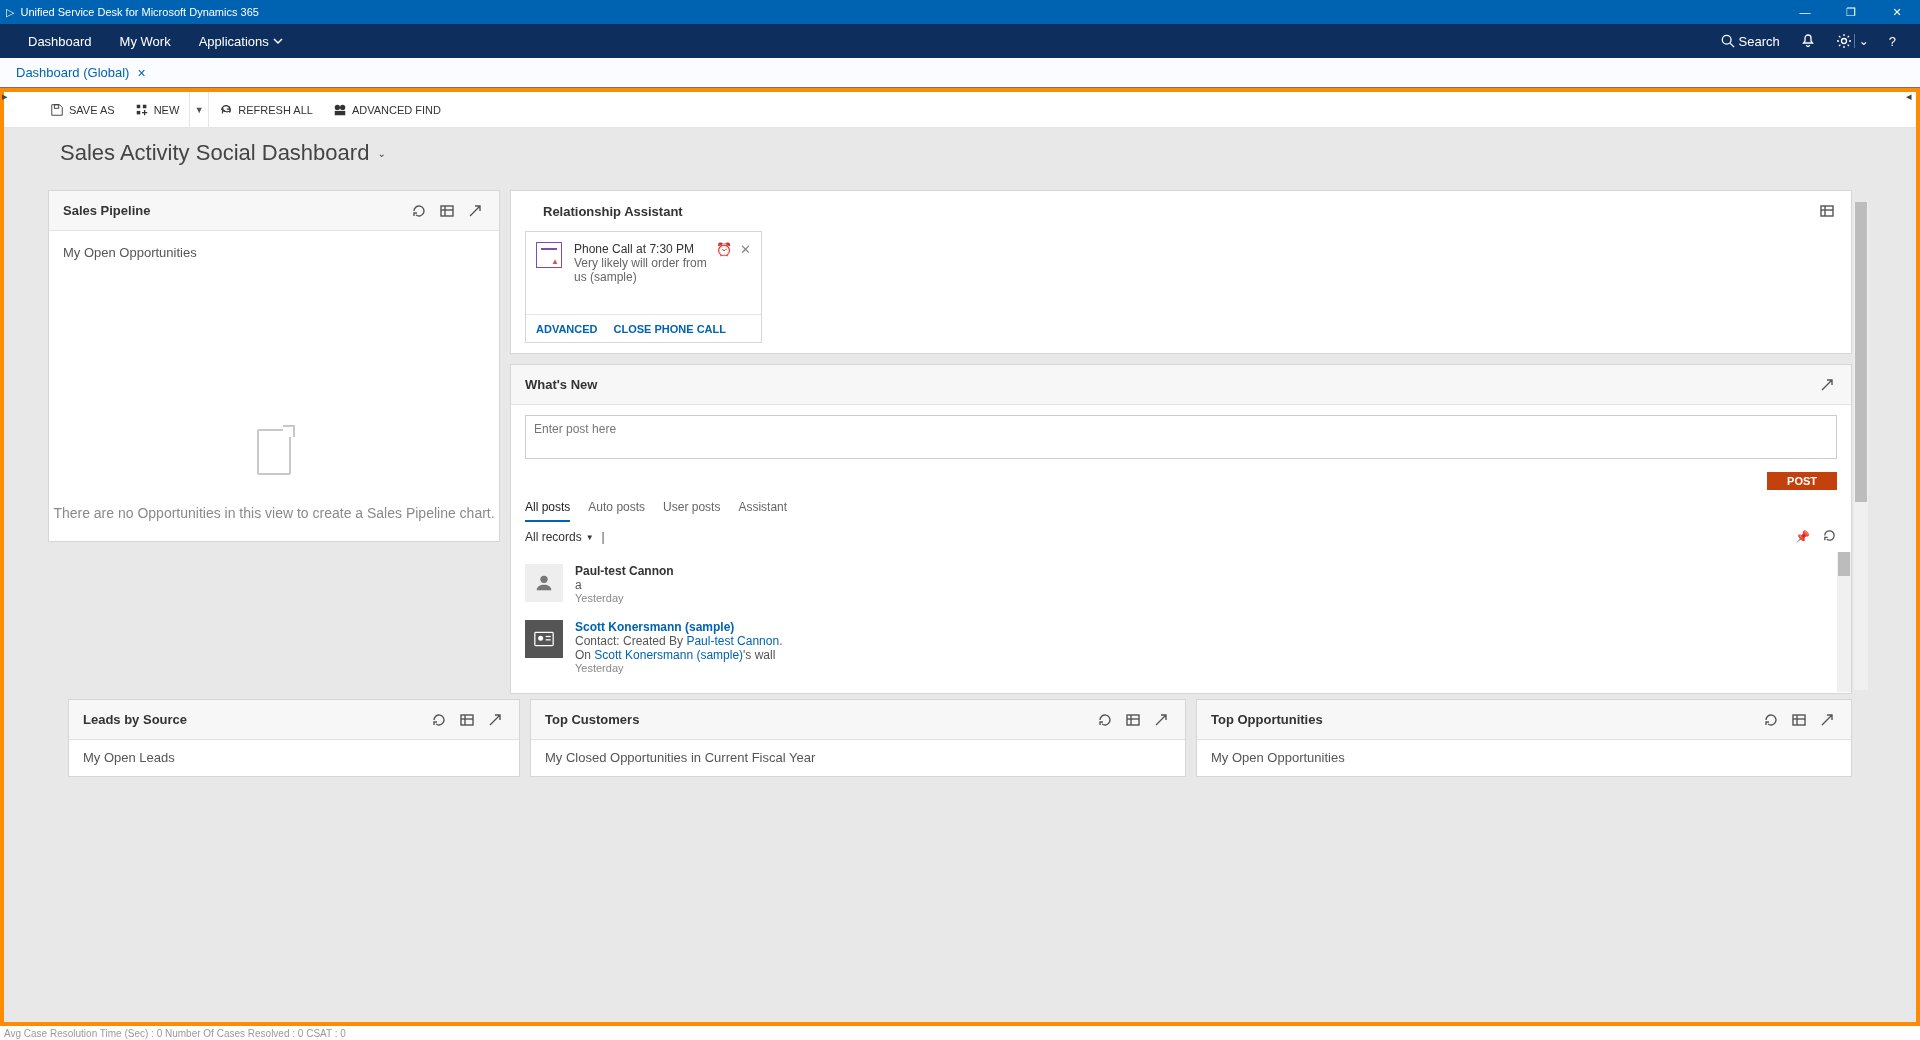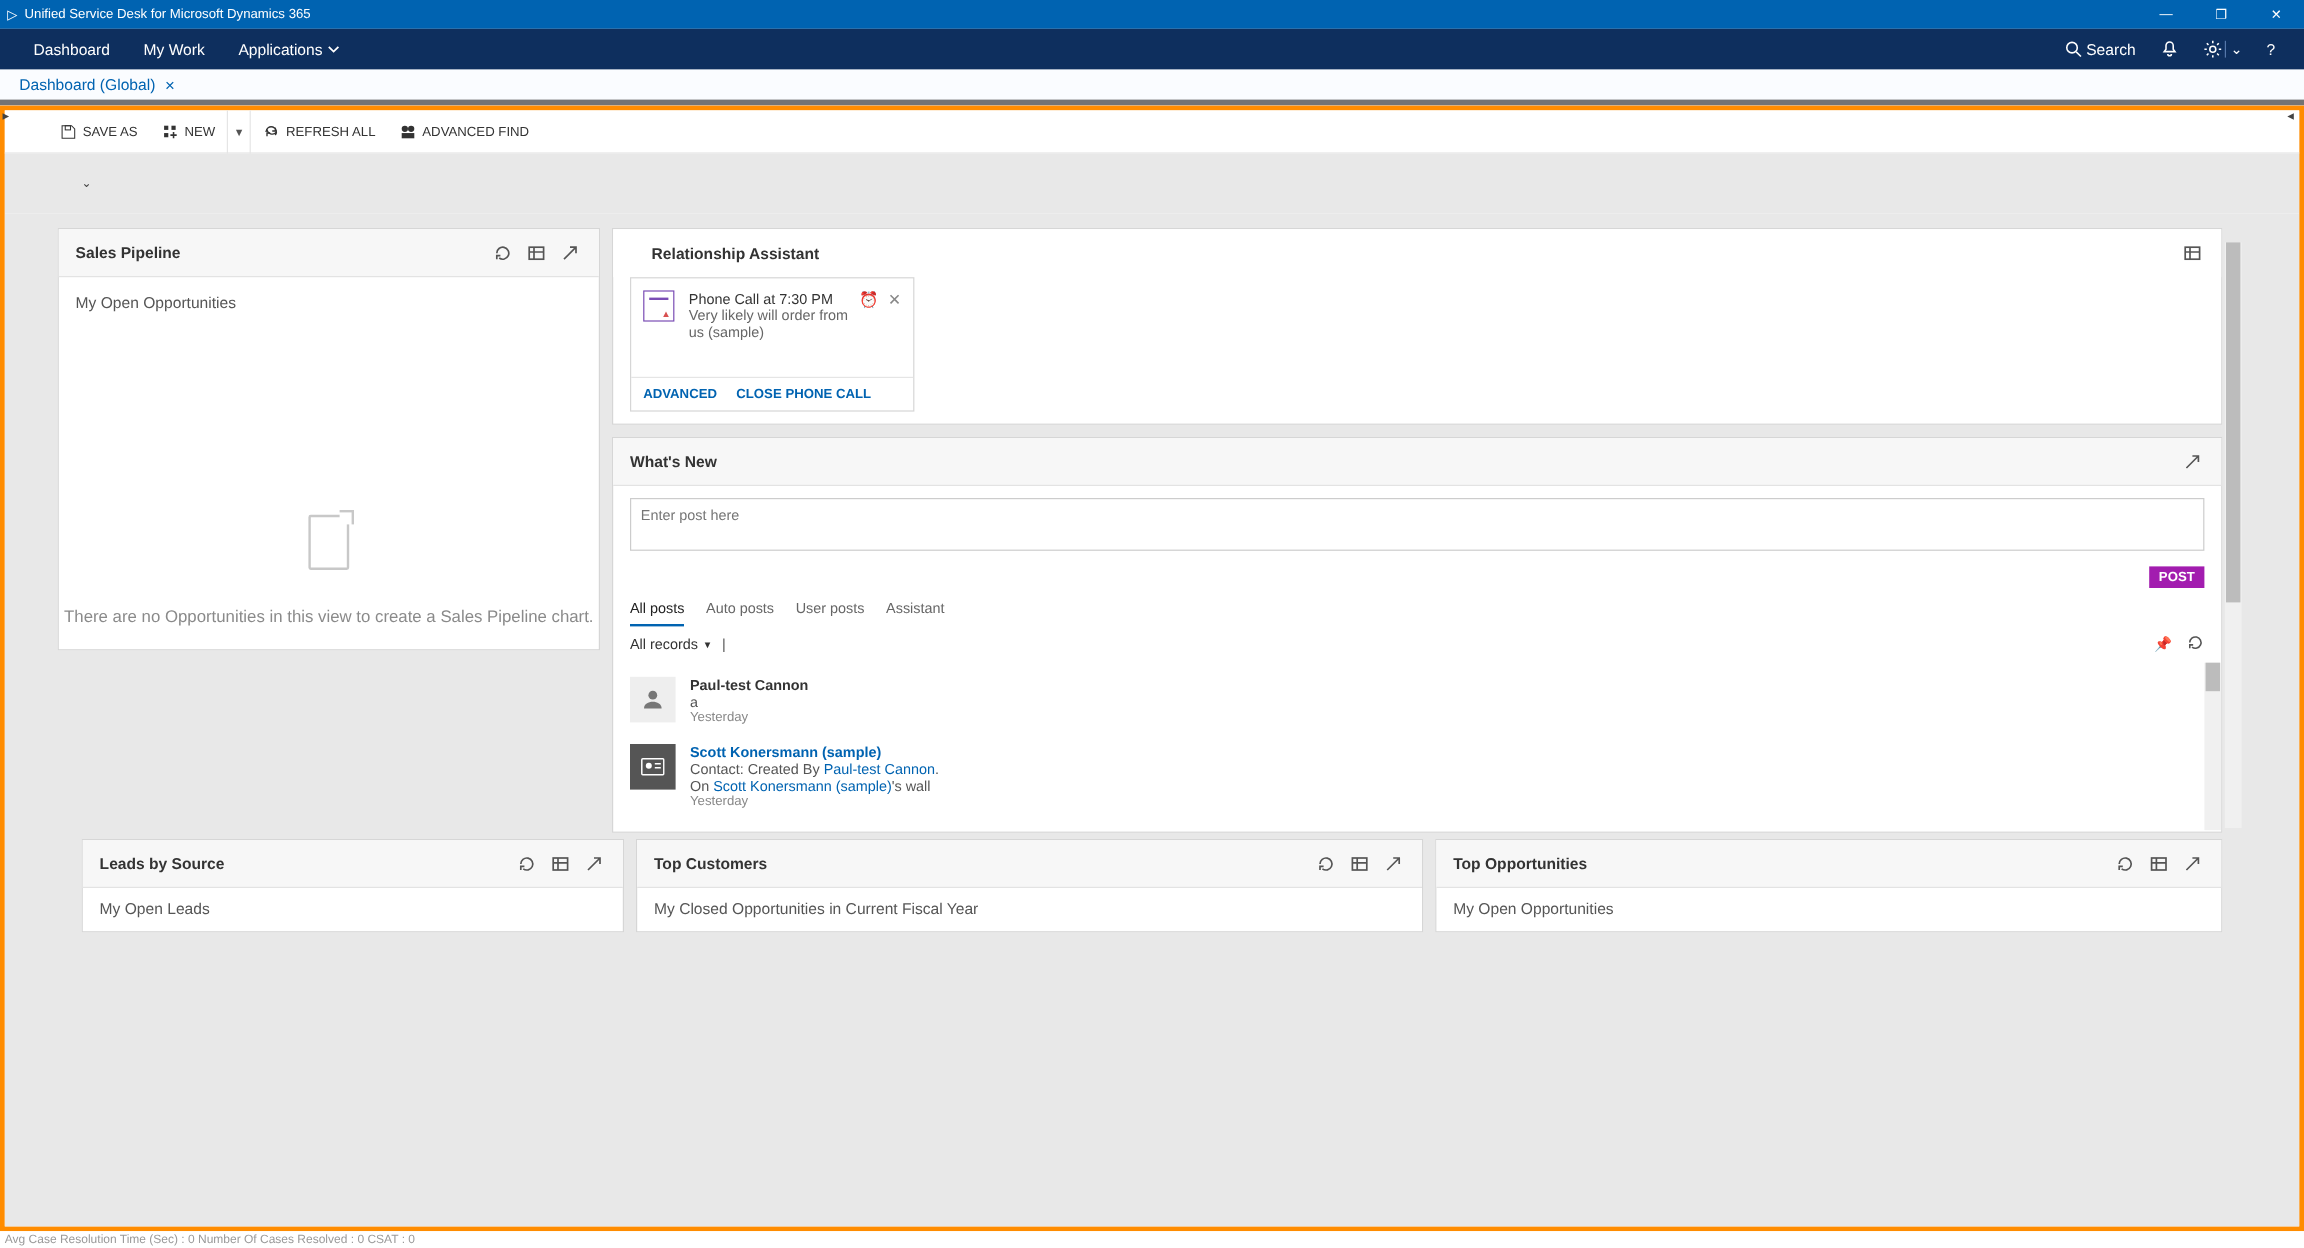--- a/index.html
+++ b/index.html
@@ -13,21 +13,21 @@
 
 
 .mainnav { background: #0e2f5e; height: 34px; display: flex; align-items: center; color: #fff; padding: 0 14px; }
 .mainnav .nav-item { padding: 0 14px; height: 34px; display: flex; align-items: center; cursor: pointer; font-size: 13px; }
 .mainnav .nav-item.with-dd svg { margin-left: 4px; }
 .mainnav .spacer { flex: 1; }
 .mainnav .right-item { display: flex; align-items: center; padding: 0 10px; height: 34px; cursor: pointer; font-size: 13px; }
 .mainnav svg { fill: #fff; }
 
 
-.tabstrip { height: 30px; border-bottom: 5px solid #737373; display: flex; align-items: center; padding-left: 10px; background: #fafcff; }
+.tabstrip { height: 30px; border-bottom: 1px solid #737373; display: flex; align-items: center; padding-left: 10px; background: #fafcff; }
 .tab { color: #0063b1; font-size: 13px; padding: 4px 6px; cursor: pointer; display: flex; align-items: center; }
 .tab .close-tab { margin-left: 8px; font-size: 14px; color: #0063b1; cursor: pointer; }
 
 
 .frame-wrap { border: 4px solid #ff8c00; height: calc(1040px - 24px - 34px - 30px - 14px); position: relative; background: #fff; }
 .expander-left, .expander-right { position: absolute; top: -2px; width: 12px; height: 12px; color: #444; font-size: 11px; cursor: pointer; z-index: 5; }
 .expander-left { left: -2px; }
 .expander-right { right: -2px; }
 
 
@@ -78,21 +78,21 @@
 .card-footer { border-top: 1px solid #e5e5e5; height: 28px; display: flex; align-items: center; padding: 0 10px; gap: 16px; }
 .card-footer a { color: #0063b1; font-size: 11px; font-weight: 600; cursor: pointer; }
 
 
 .whatsnew { height: 330px; }
 .whatsnew .wn-header { height: 40px; background: #f7f7f7; border-bottom: 1px solid #e3e3e3; display:flex; align-items:center; padding:0 14px; font-size:13px; font-weight:600; color:#333;}
 .wn-header .spacer{flex:1;}
 .post-input { margin: 10px 14px; }
 .post-input textarea { width: 100%; height: 44px; border: 1px solid #ccc; resize: none; padding: 6px 8px; font-family: inherit; font-size: 12px; color:#888; }
 .post-btn-row { display: flex; justify-content: flex-end; padding: 0 14px 6px 14px; }
-.post-btn { background: #a21caf; color: #fff; border: none; padding: 3px 8px; font-size: 11px; font-weight: 600; cursor: pointer; }
+.post-btn { background: #c2410c; color: #fff; border: none; padding: 3px 20px; font-size: 11px; font-weight: 600; cursor: pointer; }
 
 .post-tabs { display: flex; gap: 18px; padding: 4px 14px 0 14px; }
 .post-tab { color: #666; font-size: 12px; padding-bottom: 6px; cursor: pointer; }
 .post-tab.active { color: #222; border-bottom: 2px solid #0063b1; font-weight: 500;}
 .rec-filter { padding: 6px 14px; display:flex; align-items:center; }
 .rec-filter span { color:#333; font-size:12px;}
 .rec-filter .dd{ font-size:8px; margin-left:4px; color:#333;}
 .rec-filter .sep-line{ margin-left:8px; color:#555;}
 .rec-filter .spacer{flex:1;}
 .rec-filter .ric{ margin-left:12px; cursor:pointer; color:#555;}
@@ -214,20 +214,21 @@
       <svg width="14" height="14" viewBox="0 0 16 16">
           <circle cx="5" cy="5" r="3" fill="#333"></circle>
           <circle cx="11" cy="5" r="3" fill="#333"></circle>
           <rect x="2" y="9" width="12" height="5" fill="#333"></rect>
         </svg>
       <span>ADVANCED FIND</span>
     </div>
   </div>
 
   <div class="dash-header">
+    <h1>Sales Activity Social Dashboard</h1>
     <span class="dd">⌄</span>
   </div>
 
   <div class="content">
     <div class="content-inner">
 
       <div class="col-left">
         <div class="panel pipeline">
           <div class="panel-header">
             <span>Sales Pipeline</span>

